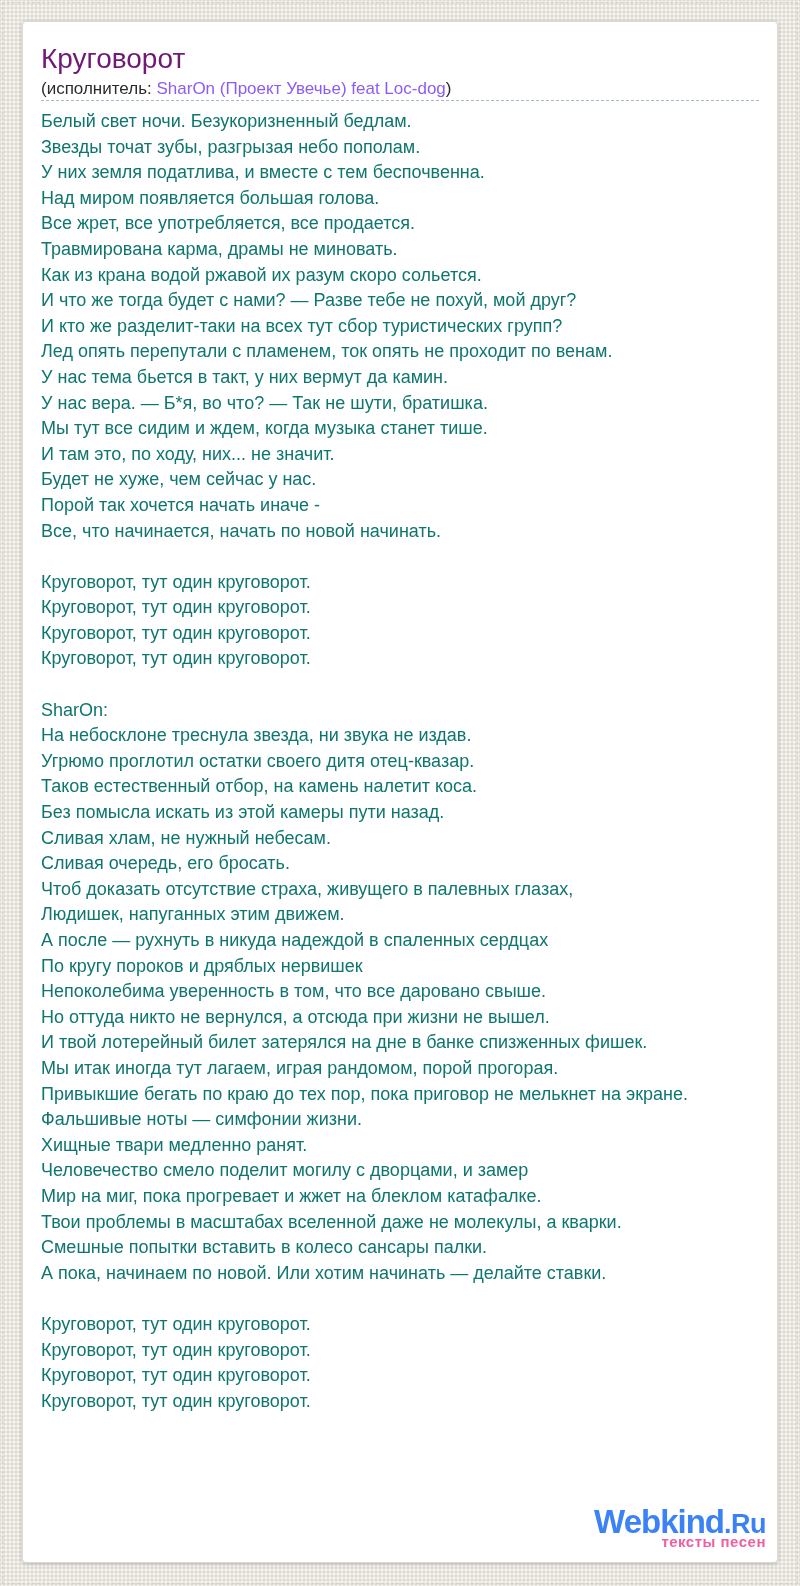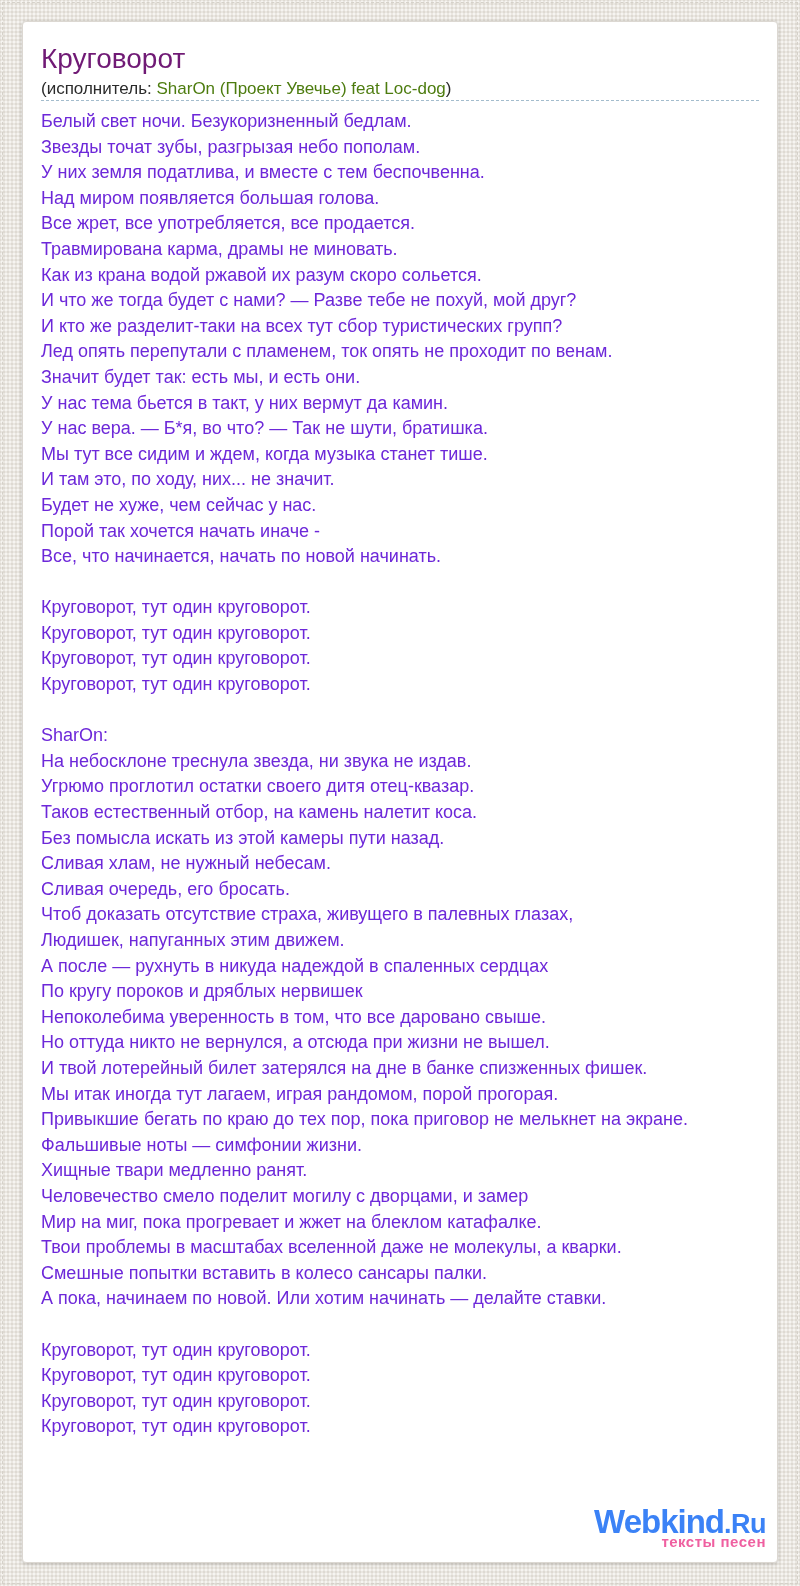--- a/index.html
+++ b/index.html
@@ -33,31 +33,31 @@
     font-size:28px; font-weight:400; line-height:30px;
     color:#701a75;
     letter-spacing:0;
   }
   .performer-line{
     margin-top:5px;
     font-size:17px; line-height:20px;
     color:#2b2b2b;
   }
   .performer-link{
-    color:#4d7c0f; text-decoration:none; cursor:pointer;
+    color:#8b5cf6; text-decoration:none; cursor:pointer;
   }
   .separator{
     margin-top:1px;
     border-bottom:1px dashed #a3bccd;
     height:1px; width:100%;
   }
   .lyrics{
     margin-top:8px;
     font-size:18px; line-height:25.6px;
-    color:#6d28d9;
+    color:#0f766e;
   }
   .stanza{ margin-bottom:25.6px; }
   .stanza:last-child{ margin-bottom:0; }
   .line{ white-space:nowrap; }
   .logo{
     position:absolute; right:11px; bottom:1px;
     text-align:right; line-height:1;
     text-decoration:none; cursor:pointer;
     font-weight:700;
   }
@@ -94,21 +94,20 @@
         <div class="line">Белый свет ночи. Безукоризненный бедлам.</div>
         <div class="line">Звезды точат зубы, разгрызая небо пополам.</div>
         <div class="line">У них земля податлива, и вместе с тем беспочвенна.</div>
         <div class="line">Над миром появляется большая голова.</div>
         <div class="line">Все жрет, все употребляется, все продается.</div>
         <div class="line">Травмирована карма, драмы не миновать.</div>
         <div class="line">Как из крана водой ржавой их разум скоро сольется.</div>
         <div class="line">И что же тогда будет с нами? — Разве тебе не похуй, мой друг?</div>
         <div class="line">И кто же разделит-таки на всех тут сбор туристических групп?</div>
         <div class="line">Лед опять перепутали с пламенем, ток опять не проходит по венам.</div>
-        <div class="line">Значит будет так: есть мы, и есть они.</div>
         <div class="line">У нас тема бьется в такт, у них вермут да камин.</div>
         <div class="line">У нас вера. — Б*я, во что? — Так не шути, братишка.</div>
         <div class="line">Мы тут все сидим и ждем, когда музыка станет тише.</div>
         <div class="line">И там это, по ходу, них... не значит.</div>
         <div class="line">Будет не хуже, чем сейчас у нас.</div>
         <div class="line">Порой так хочется начать иначе -</div>
         <div class="line">Все, что начинается, начать по новой начинать.</div>
       </div>
       <div class="stanza">
         <div class="line">Круговорот, тут один круговорот.</div>

